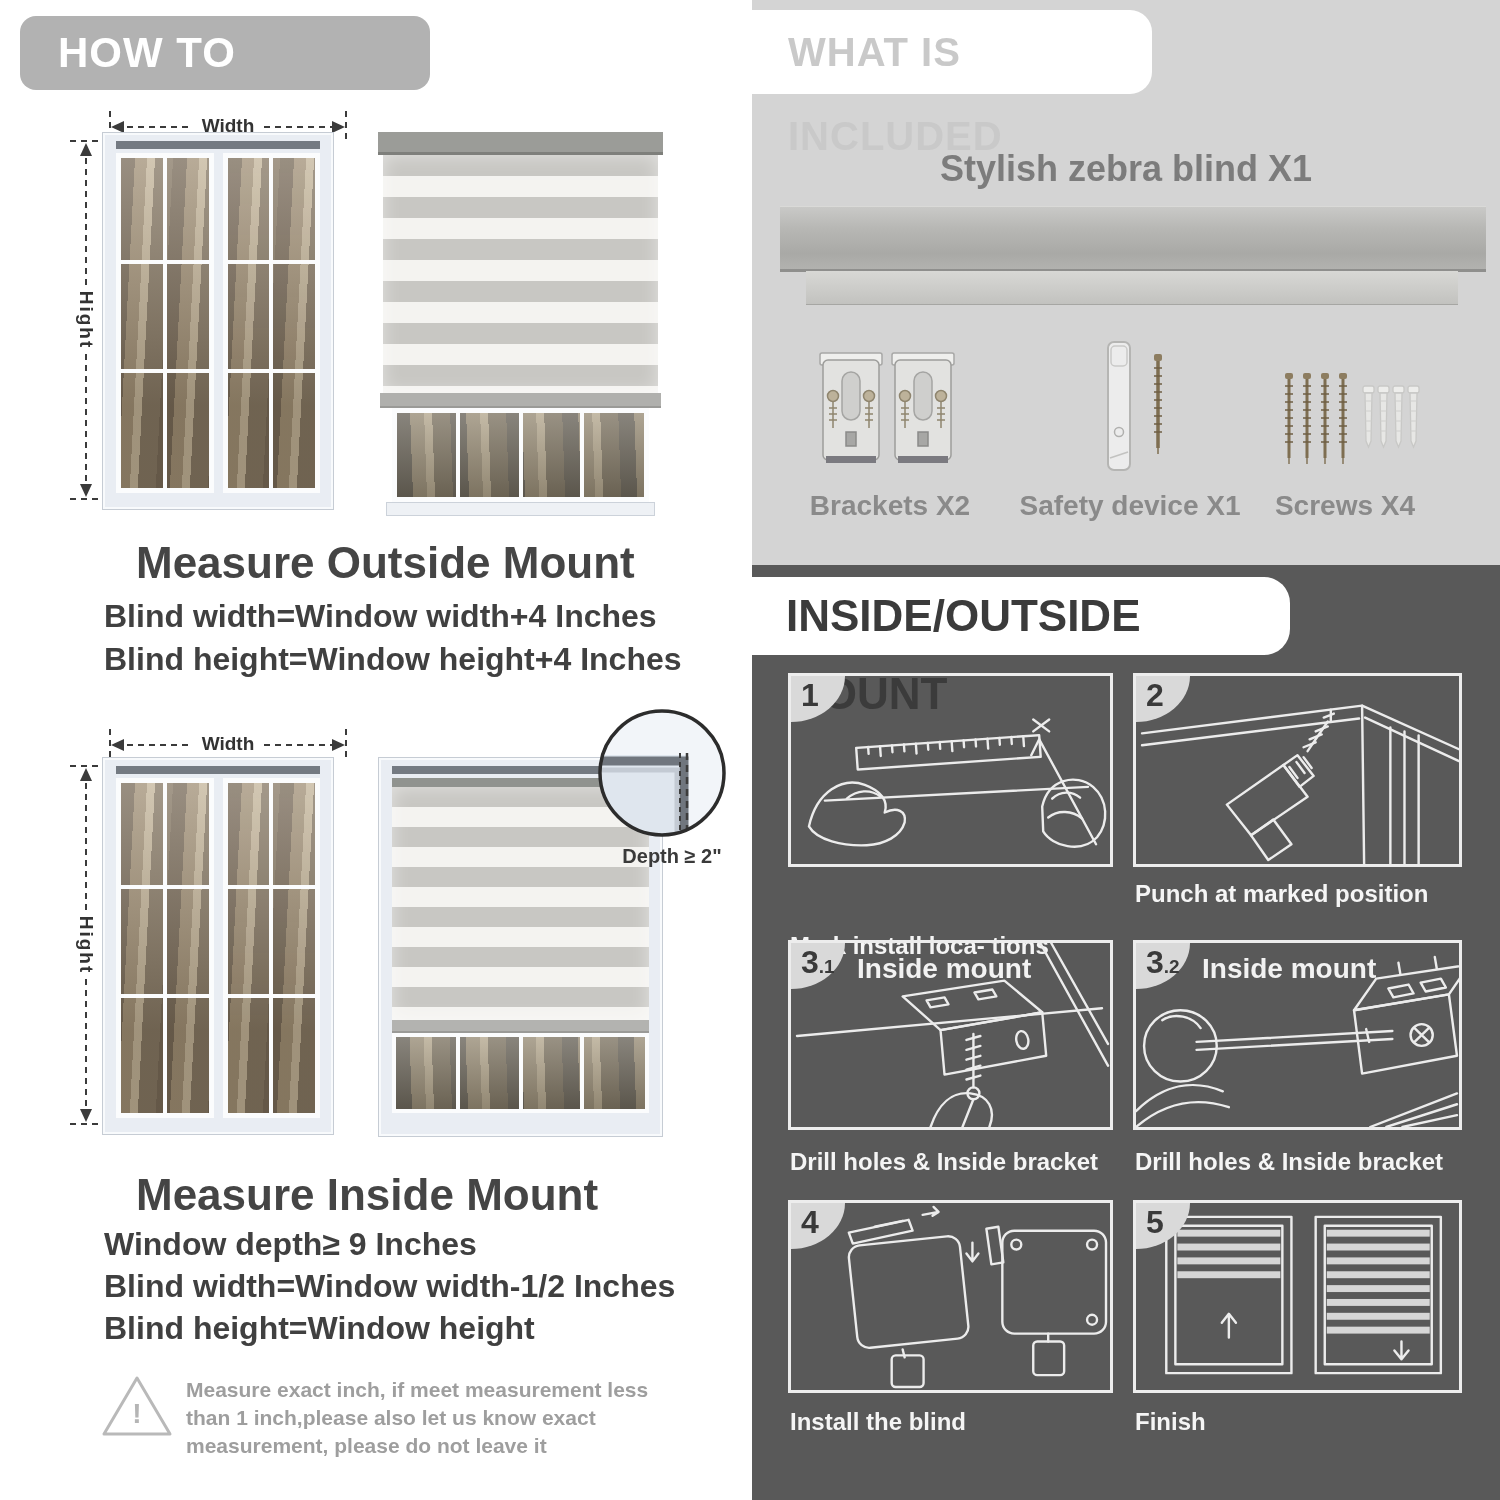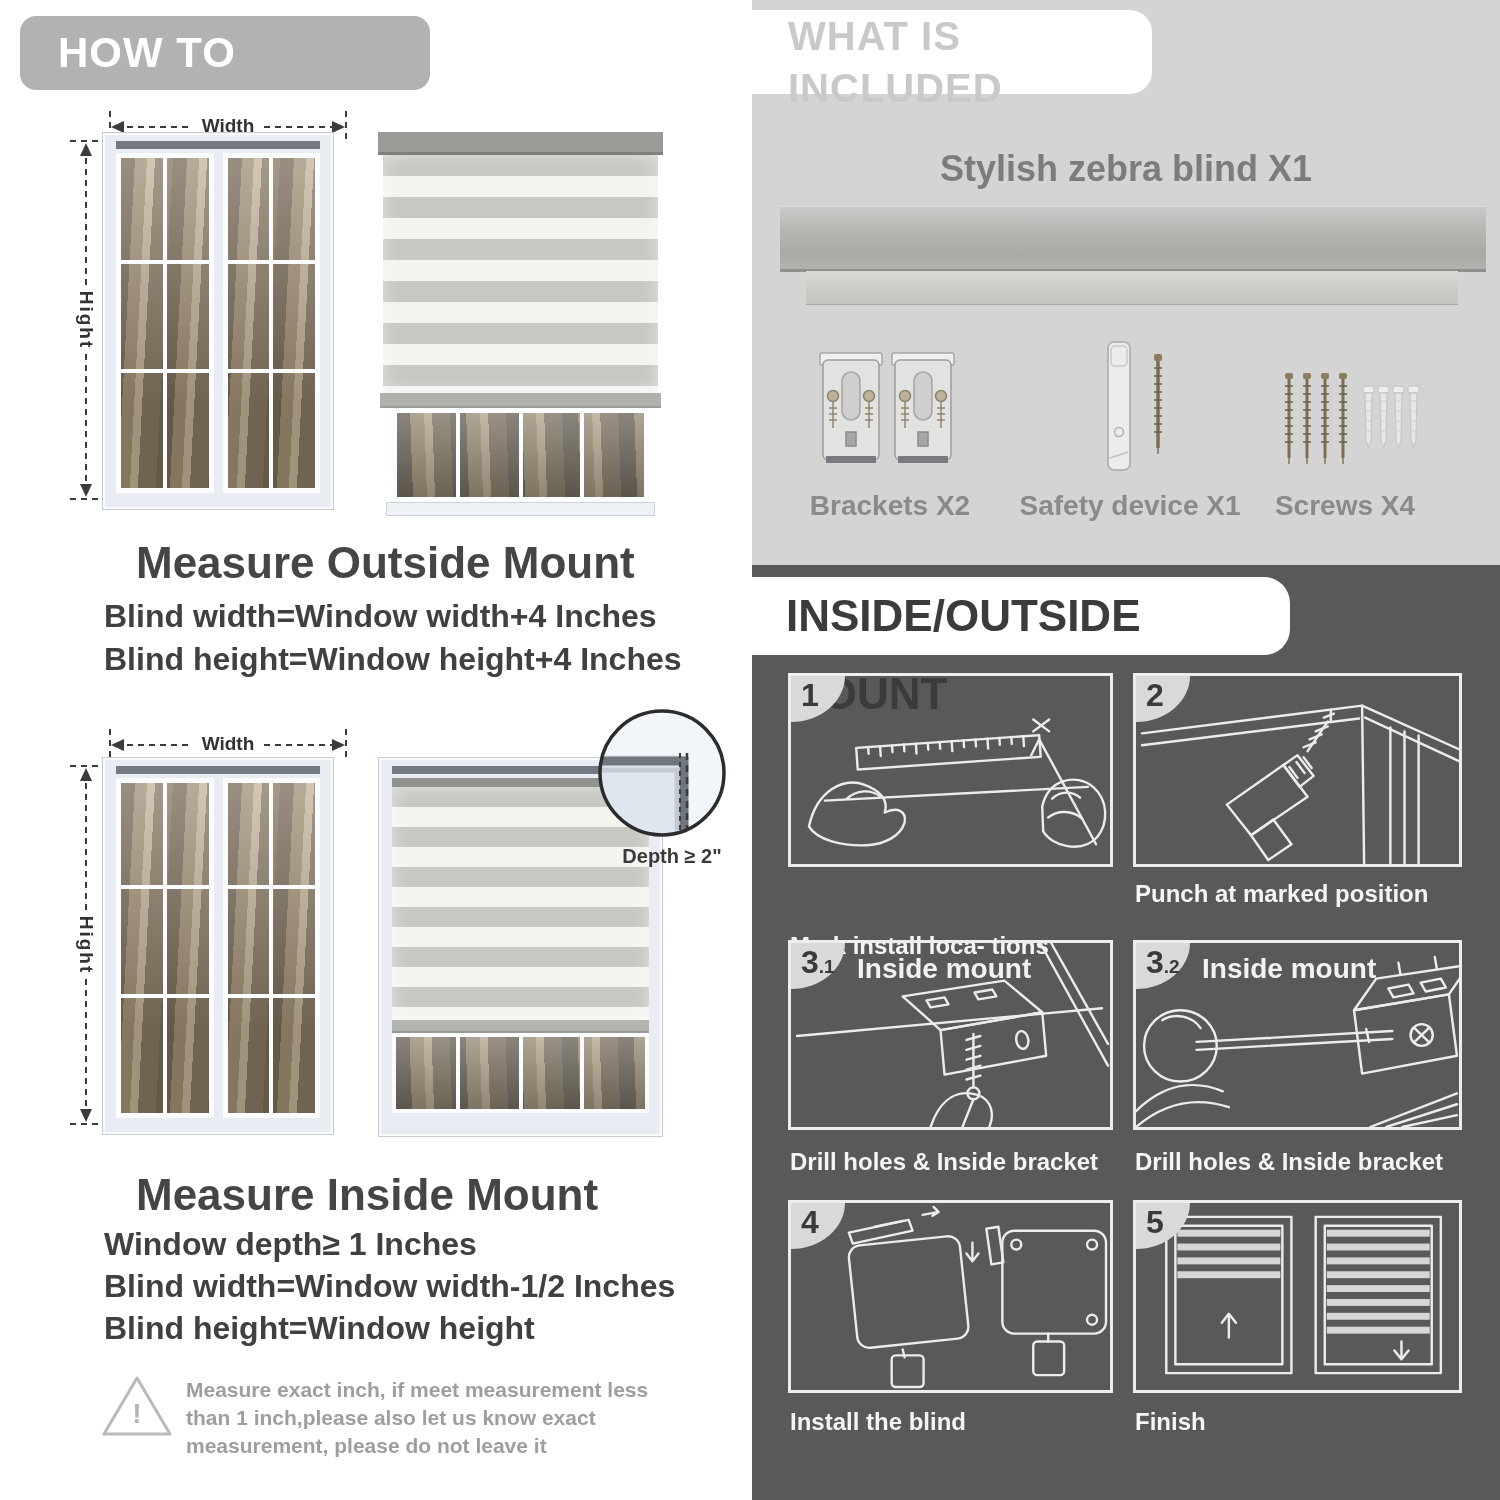--- a/index.html
+++ b/index.html
@@ -6,21 +6,21 @@
   .canvas{position:relative;width:1500px;height:1500px;background:#ffffff;overflow:hidden;
           font-family:"Liberation Sans", sans-serif;}
   .abs{position:absolute;}
 
   
   .h1-box{position:absolute;left:20px;top:16px;width:410px;height:74px;background:#b2b2b2;
           border-radius:16px;color:#ffffff;font-size:42px;font-weight:700;line-height:74px;
           padding-left:38px;box-sizing:border-box;letter-spacing:1px;}
   .inc-box{position:absolute;left:752px;top:10px;width:400px;height:84px;background:#ffffff;
            border-radius:0 22px 22px 0;color:#c9c9c9;font-size:40px;font-weight:700;
-           line-height:52px;padding-left:36px;box-sizing:border-box;letter-spacing:1px;}
+           line-height:84px;padding-left:36px;box-sizing:border-box;letter-spacing:1px;}
   .mnt-box{position:absolute;left:752px;top:577px;width:538px;height:78px;background:#ffffff;
            border-radius:0 26px 26px 0;color:#3b3b3b;font-size:44px;font-weight:700;
            line-height:78px;padding-left:34px;box-sizing:border-box;}
 
   
   .panel-light{position:absolute;left:752px;top:0;width:748px;height:570px;background:#d4d4d4;}
   .panel-dark{position:absolute;left:752px;top:565px;width:748px;height:935px;background:#595959;}
 
   
   .window{position:absolute;width:232px;height:378px;background:#e9edf3;border:1px solid #c6ccd4;
@@ -233,21 +233,21 @@
         <path d="M10,67 L85,67 L85,140" stroke="#c3cad3" stroke-width="5" fill="none"></path>
         <path d="M95,50 L95,136" stroke="#3c3c3c" stroke-width="2.5" stroke-dasharray="7 5" fill="none"></path>
         <path d="M88,50 L88,136" stroke="#3c3c3c" stroke-width="2" stroke-dasharray="5 4" fill="none"></path>
       </g>
       <circle cx="70" cy="70" r="62" fill="none" stroke="#2c2c2c" stroke-width="3.5"></circle>
     </svg>
   </div>
   <div class="depth-label">Depth ≥ 2"</div>
 
   <div class="sec-title" style="top:1170px">Measure Inside Mount</div>
-  <div class="sec-line" style="top:1226px">Window depth≥ 1 Inches</div>
+  <div class="sec-line" style="top:1226px">Window depth≥ 9 Inches</div>
   <div class="sec-line" style="top:1268px">Blind width=Window width-1/2 Inches</div>
   <div class="sec-line" style="top:1310px">Blind height=Window height</div>
 
   <div class="warn-tri">
     <svg width="74" height="70">
       <path d="M37,6 L70,62 L4,62 Z" fill="none" stroke="#b9b9b9" stroke-width="3" stroke-linejoin="round"></path>
     </svg>
     <span class="warn-glyph">!</span>
   </div>
   <div class="warn-text">Measure exact inch, if meet measurement less than 1 inch,please also let us know exact measurement, please do not leave it</div>

